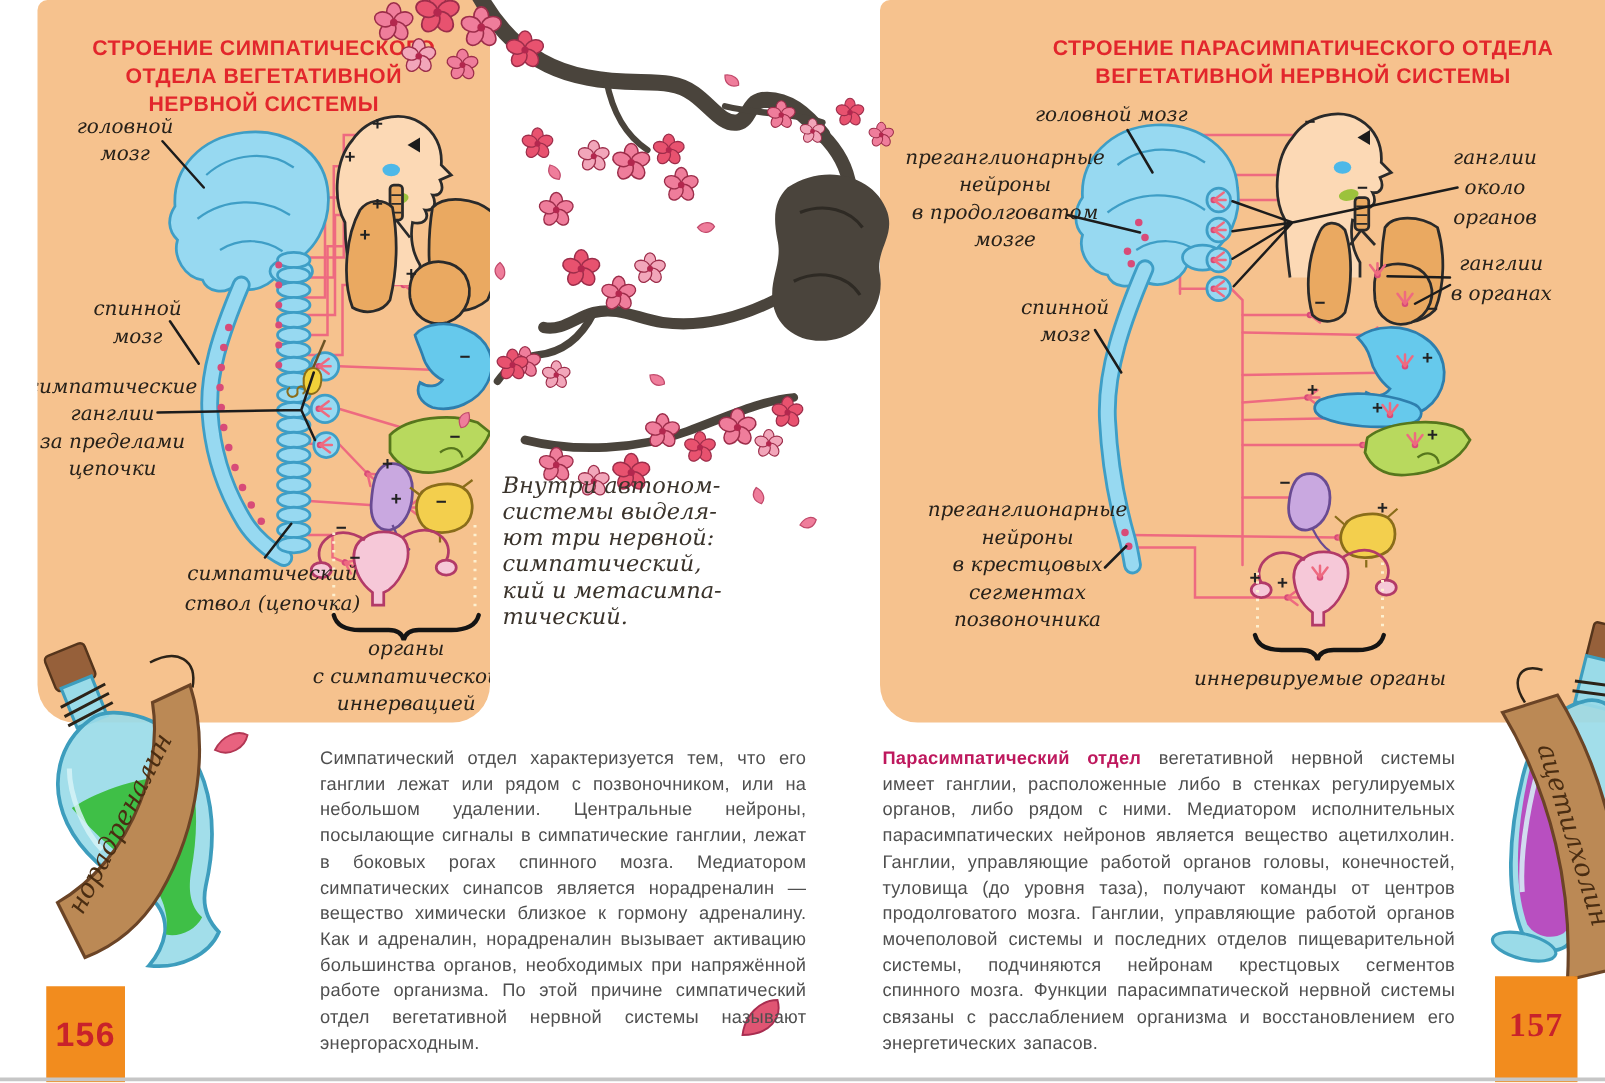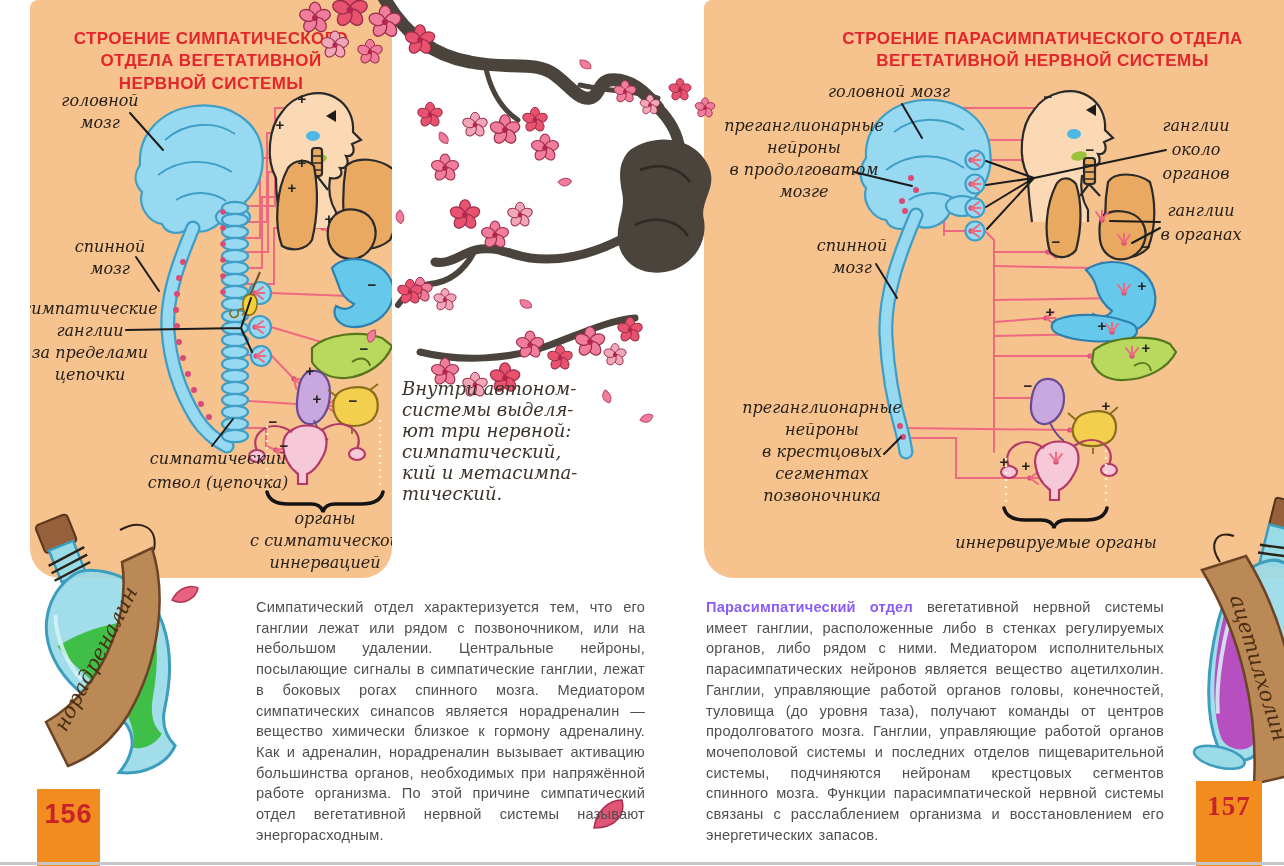--- a/index.html
+++ b/index.html
@@ -20,25 +20,25 @@
   .dsh{stroke:#fdf0d0;stroke-width:2.4;fill:none;stroke-dasharray:2 5;}
   .brc{stroke:#141414;stroke-width:3.5;fill:none;stroke-linecap:round;}
   .spO{stroke:#3e9ec6;stroke-width:15;fill:none;stroke-linecap:round;}
   .spI{stroke:#97d9f1;stroke-width:10.5;fill:none;stroke-linecap:round;}
   .bl{fill:#97d9f1;stroke:#3e9ec6;stroke-width:2.2;}
   .blln{fill:none;stroke:#3e9ec6;stroke-width:1.8;}
   .note{position:absolute;left:402px;top:378px;width:225px;
         font:italic 18px/21px "DejaVu Serif",serif;color:#3a332b;}
   .body-text{position:absolute;margin:0;font-size:14.6px;line-height:1.42;color:#4f4f4f;
              text-align:justify;letter-spacing:.2px;word-spacing:1.5px;}
-  .body-text b{color:#8b5cf6;}
+  .body-text b{color:#be185d;}
   .body-text.lft{left:216px;top:597px;width:389px;margin-left:40px;}
   .body-text.rgt{left:706px;top:597px;width:458px;}
   .pagebox{position:absolute;background:#f28c1e;text-align:center;}
-  .pagebox span{display:block;padding-top:10px;font-weight:800;font-size:27px;color:#c8222b;letter-spacing:1px;}
+  .pagebox span{display:block;padding-top:24px;font-weight:800;font-size:27px;color:#c8222b;letter-spacing:1px;}
   .pagebox.lft{left:37px;top:789px;width:63px;height:77px;}
   .pagebox.rgt{left:1196px;top:781px;width:66px;height:85px;font-family:Liberation Serif, serif;}
   .blossom{position:absolute;left:280px;top:0;}
   .bottle{position:absolute;}
   .tagtxt{font:italic 21px "DejaVu Serif",serif;fill:#4a2d12;text-anchor:middle;}
   .bottom-line{position:absolute;left:0;top:862px;width:1284px;height:3px;background:#c6c6c6;}
 </style>
 </head>
 <body>
 

